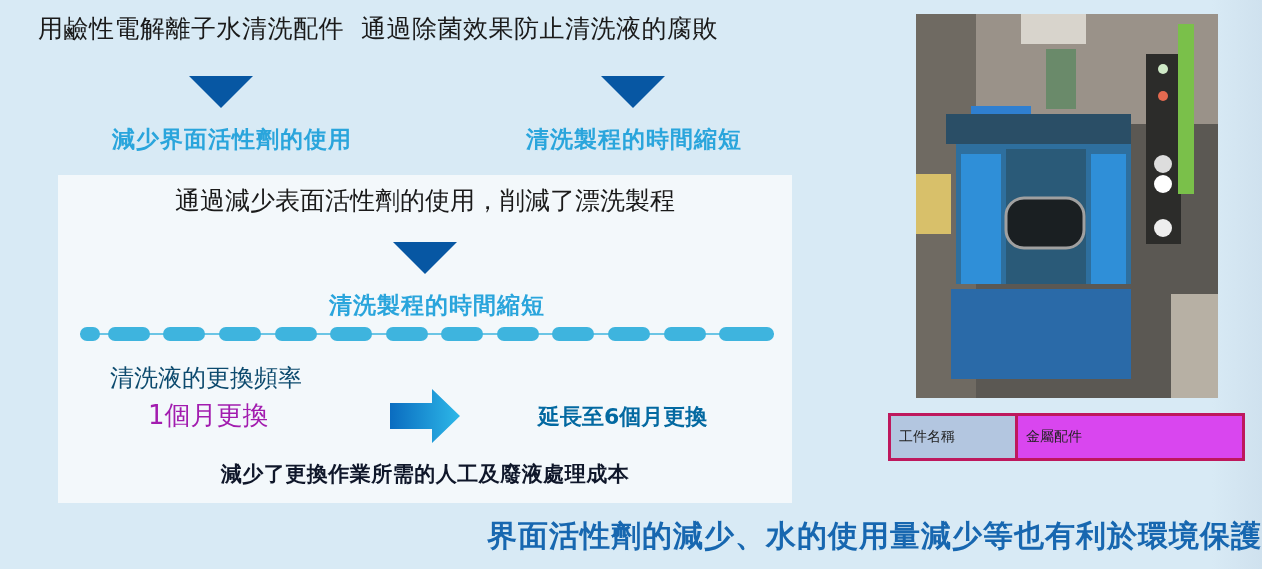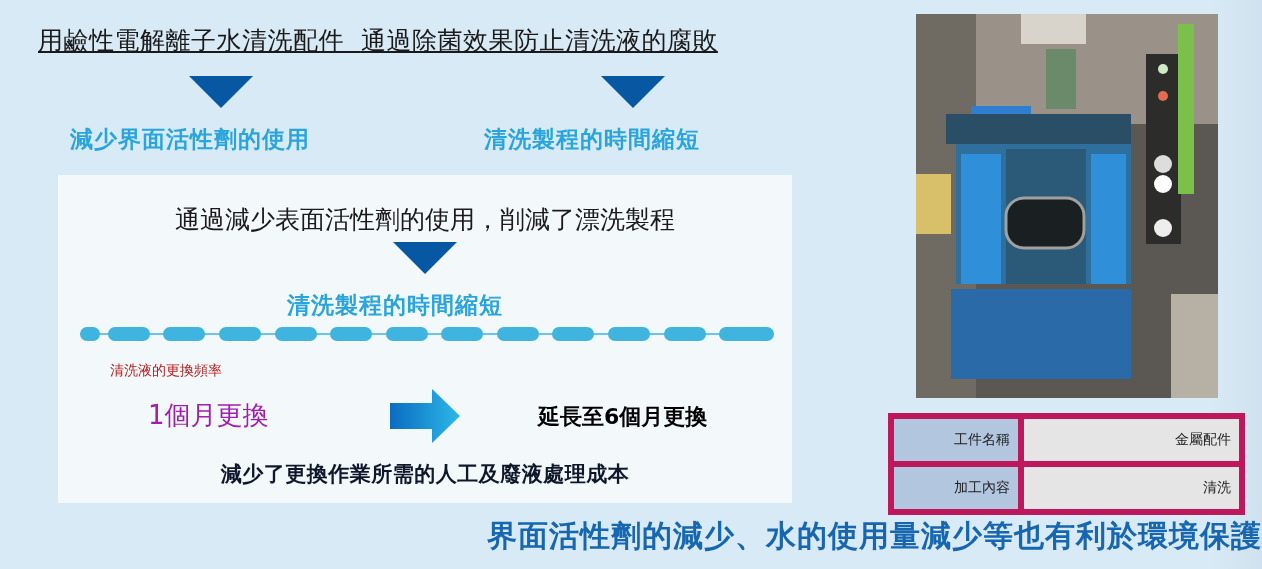--- a/index.html
+++ b/index.html
@@ -2,36 +2,36 @@
 <html><head>
 <meta charset="utf-8">
 <style>
   html, body { margin: 0; padding: 0; }
   body {
     width: 1262px; height: 569px; overflow: hidden; position: relative;
     background: linear-gradient(90deg, #d8eaf5 0%, #d8eaf5 96%, #cfe1ee 100%);
     font-family: "DejaVu Sans", "Liberation Sans", sans-serif;
   }
   .abs { position: absolute; }
-  .intro { left: 38px; top: 24px; font-size: 25px; color: #1a1a1a; white-space: pre; letter-spacing: 0.5px; text-decoration: underline; }
+  .intro { left: 38px; top: 12px; font-size: 25px; color: #1a1a1a; white-space: pre; letter-spacing: 0.5px; }
   .tri { width: 0; height: 0; border-left: 32px solid transparent; border-right: 32px solid transparent; border-top: 32px solid #0757a3; }
-  .cyan-head { font-size: 23px; font-weight: bold; color: #2aa5dc; letter-spacing: 1px; }
+  .cyan-head { font-size: 23px; font-weight: bold; color: #2aa5dc; letter-spacing: 1px; margin-left: 42px; }
   .panel { left: 58px; top: 175px; width: 734px; height: 328px; background: #f3f8fb; }
-  .panel-intro { top: 28px; left: 0; width: 734px; text-align: center; font-size: 25px; color: #1a1a1a; }
+  .panel-intro { top: 9px; left: 0; width: 734px; text-align: center; font-size: 25px; color: #1a1a1a; }
   .dash-line { left: 22px; top: 151px; width: 694px; height: 16px; }
-  .freq-label { left: 52px; top: 187px; font-size: 14px; color: #b91c1c; }
+  .freq-label { left: 52px; top: 187px; font-size: 24px; color: #0c4a6e; }
   .old-interval { left: 90px; top: 223px; font-size: 26px; color: #a21caf; }
-  .new-interval { left: 480px; top: 227px; font-size: 22px; font-weight: bold; color: #000000; }
+  .new-interval { left: 480px; top: 227px; font-size: 22px; font-weight: bold; color: #0369a1; }
   .saving { left: 0; width: 734px; top: 285px; text-align: center; font-size: 21px; font-weight: bold; color: #0f172a; letter-spacing: 0.5px; }
   .conclusion { left: 0; width: 1262px; top: 516px; text-align: right; font-size: 30px; font-weight: bold; color: #1767b0; letter-spacing: 1px; }
   .photo { left: 916px; top: 14px; width: 302px; height: 384px; overflow: hidden; }
   table.spec { position: absolute; left: 888px; top: 413px; border-collapse: collapse; width: 357px; font-size: 14px; color: #222; }
-  table.spec td { border: 6px solid #be185d; height: 26px; padding: 8px; text-align: right; }
+  table.spec td { border: 3px solid #be185d; height: 26px; padding: 8px; text-align: left; }
   table.spec td.k { background: #b3c6e0; width: 108px; }
-  table.spec td.v { background: #e5e5e5; }
+  table.spec td.v { background: #d946ef; }
 </style>
 </head>
 <body>
 
 <div class="abs intro"><span>用鹼性電解離子水清洗配件</span>  <span>通過除菌效果防止清洗液的腐敗</span></div>
 
 <div class="abs tri" style="left:189px; top:76px;"></div>
 <div class="abs tri" style="left:601px; top:76px;"></div>
 
 <div class="abs cyan-head" style="left:70px; top:124px;">減少界面活性劑的使用</div>
@@ -104,18 +104,14 @@
     <rect x="0" y="160" width="35" height="60" fill="#d8c06a"></rect>
   </svg>
 </div>
 
 <table class="spec">
   <tbody>
       <tr>
     <td class="k">工件名稱</td>
     <td class="v">金屬配件</td>
   </tr>
-  <tr>
-    <td class="k">加工內容</td>
-    <td class="v">清洗</td>
-  </tr>
 </tbody>
   </table>
 
 </body></html>

